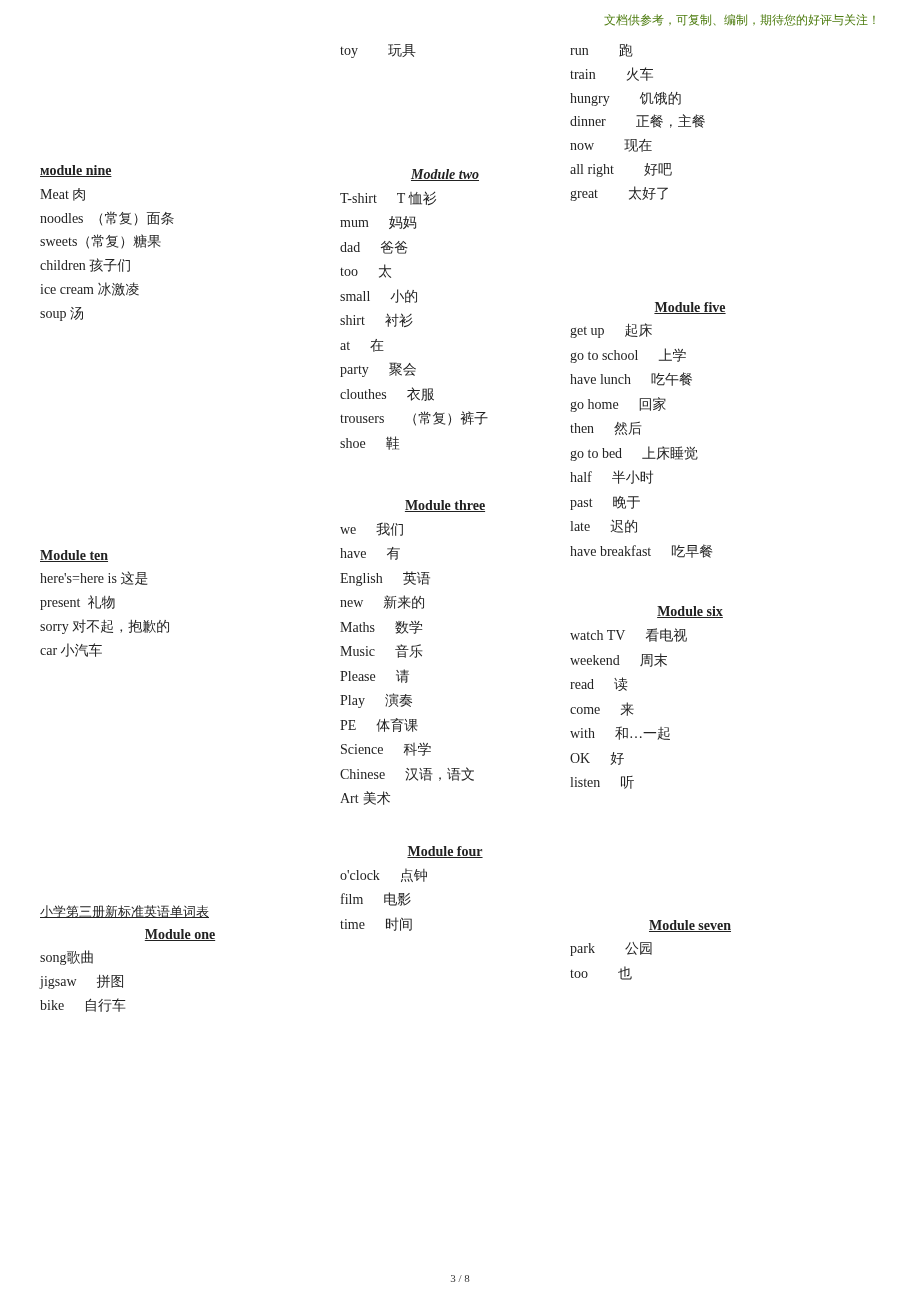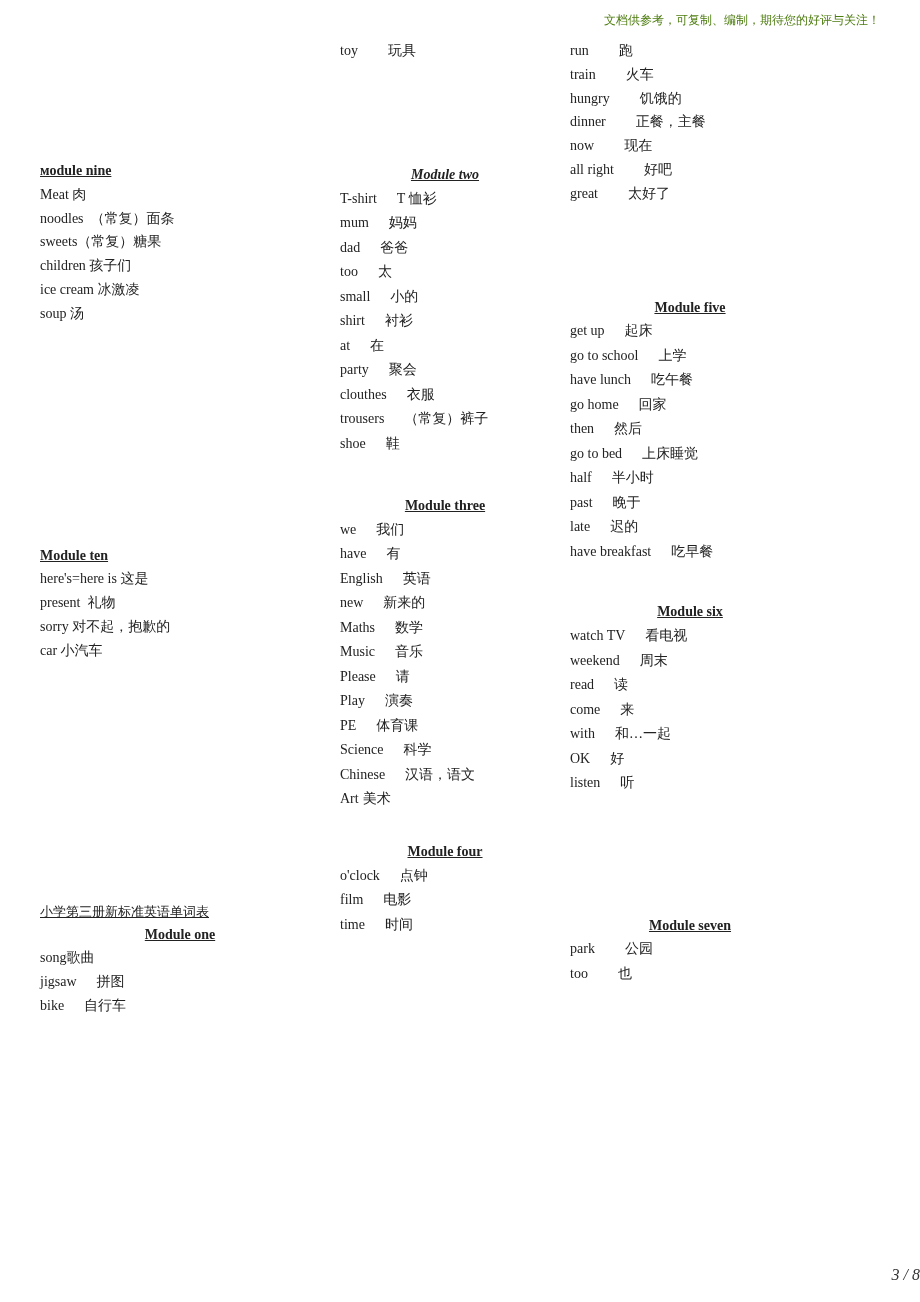--- a/index.html
+++ b/index.html
@@ -6,27 +6,26 @@
     body {
       background: #fff;
       font-family: SimSun, "宋体", serif;
       font-size: 14px;
       color: #222;
       width: 920px;
       min-height: 1302px;
       position: relative;
     }
     .page-footer {
-      text-align: right;
-      font-size: 16px;
+      text-align: center;
+      font-size: 11px;
       color: #333;
       position: absolute;
       bottom: 18px;
       width: 100%;
-      font-style: italic;
     }
     .main-content {
       display: grid;
       grid-template-columns: 300px 230px 260px;
       gap: 0;
       padding: 0 30px;
       margin-top: 10px;
     }
     .col {
       padding: 0 10px;

